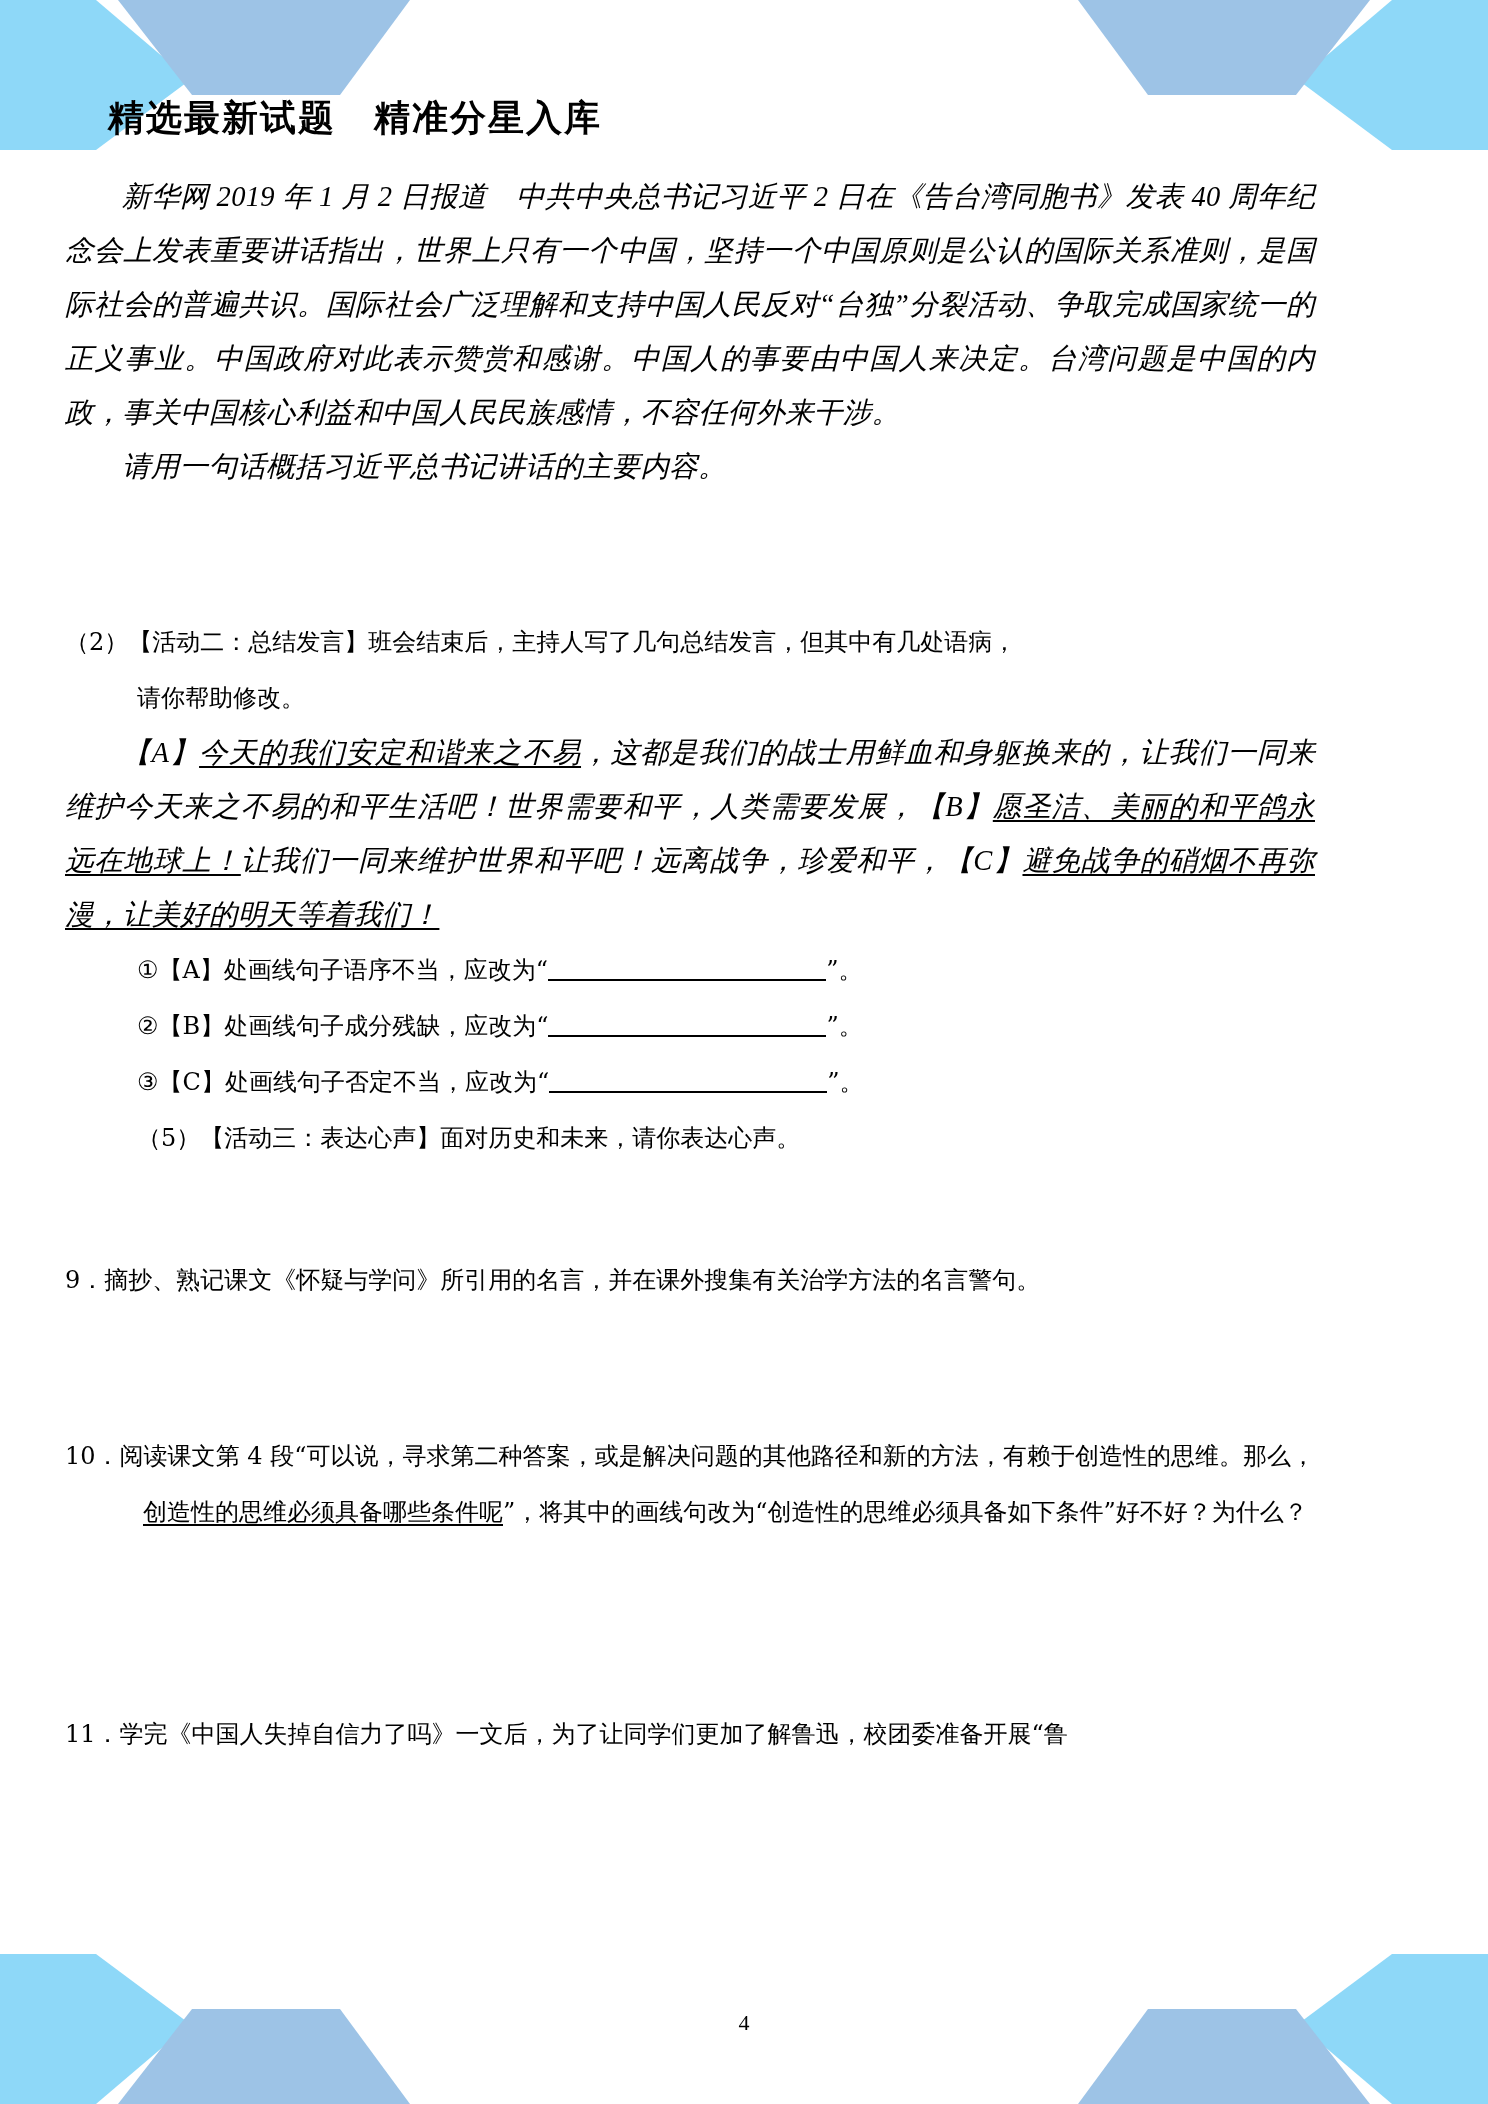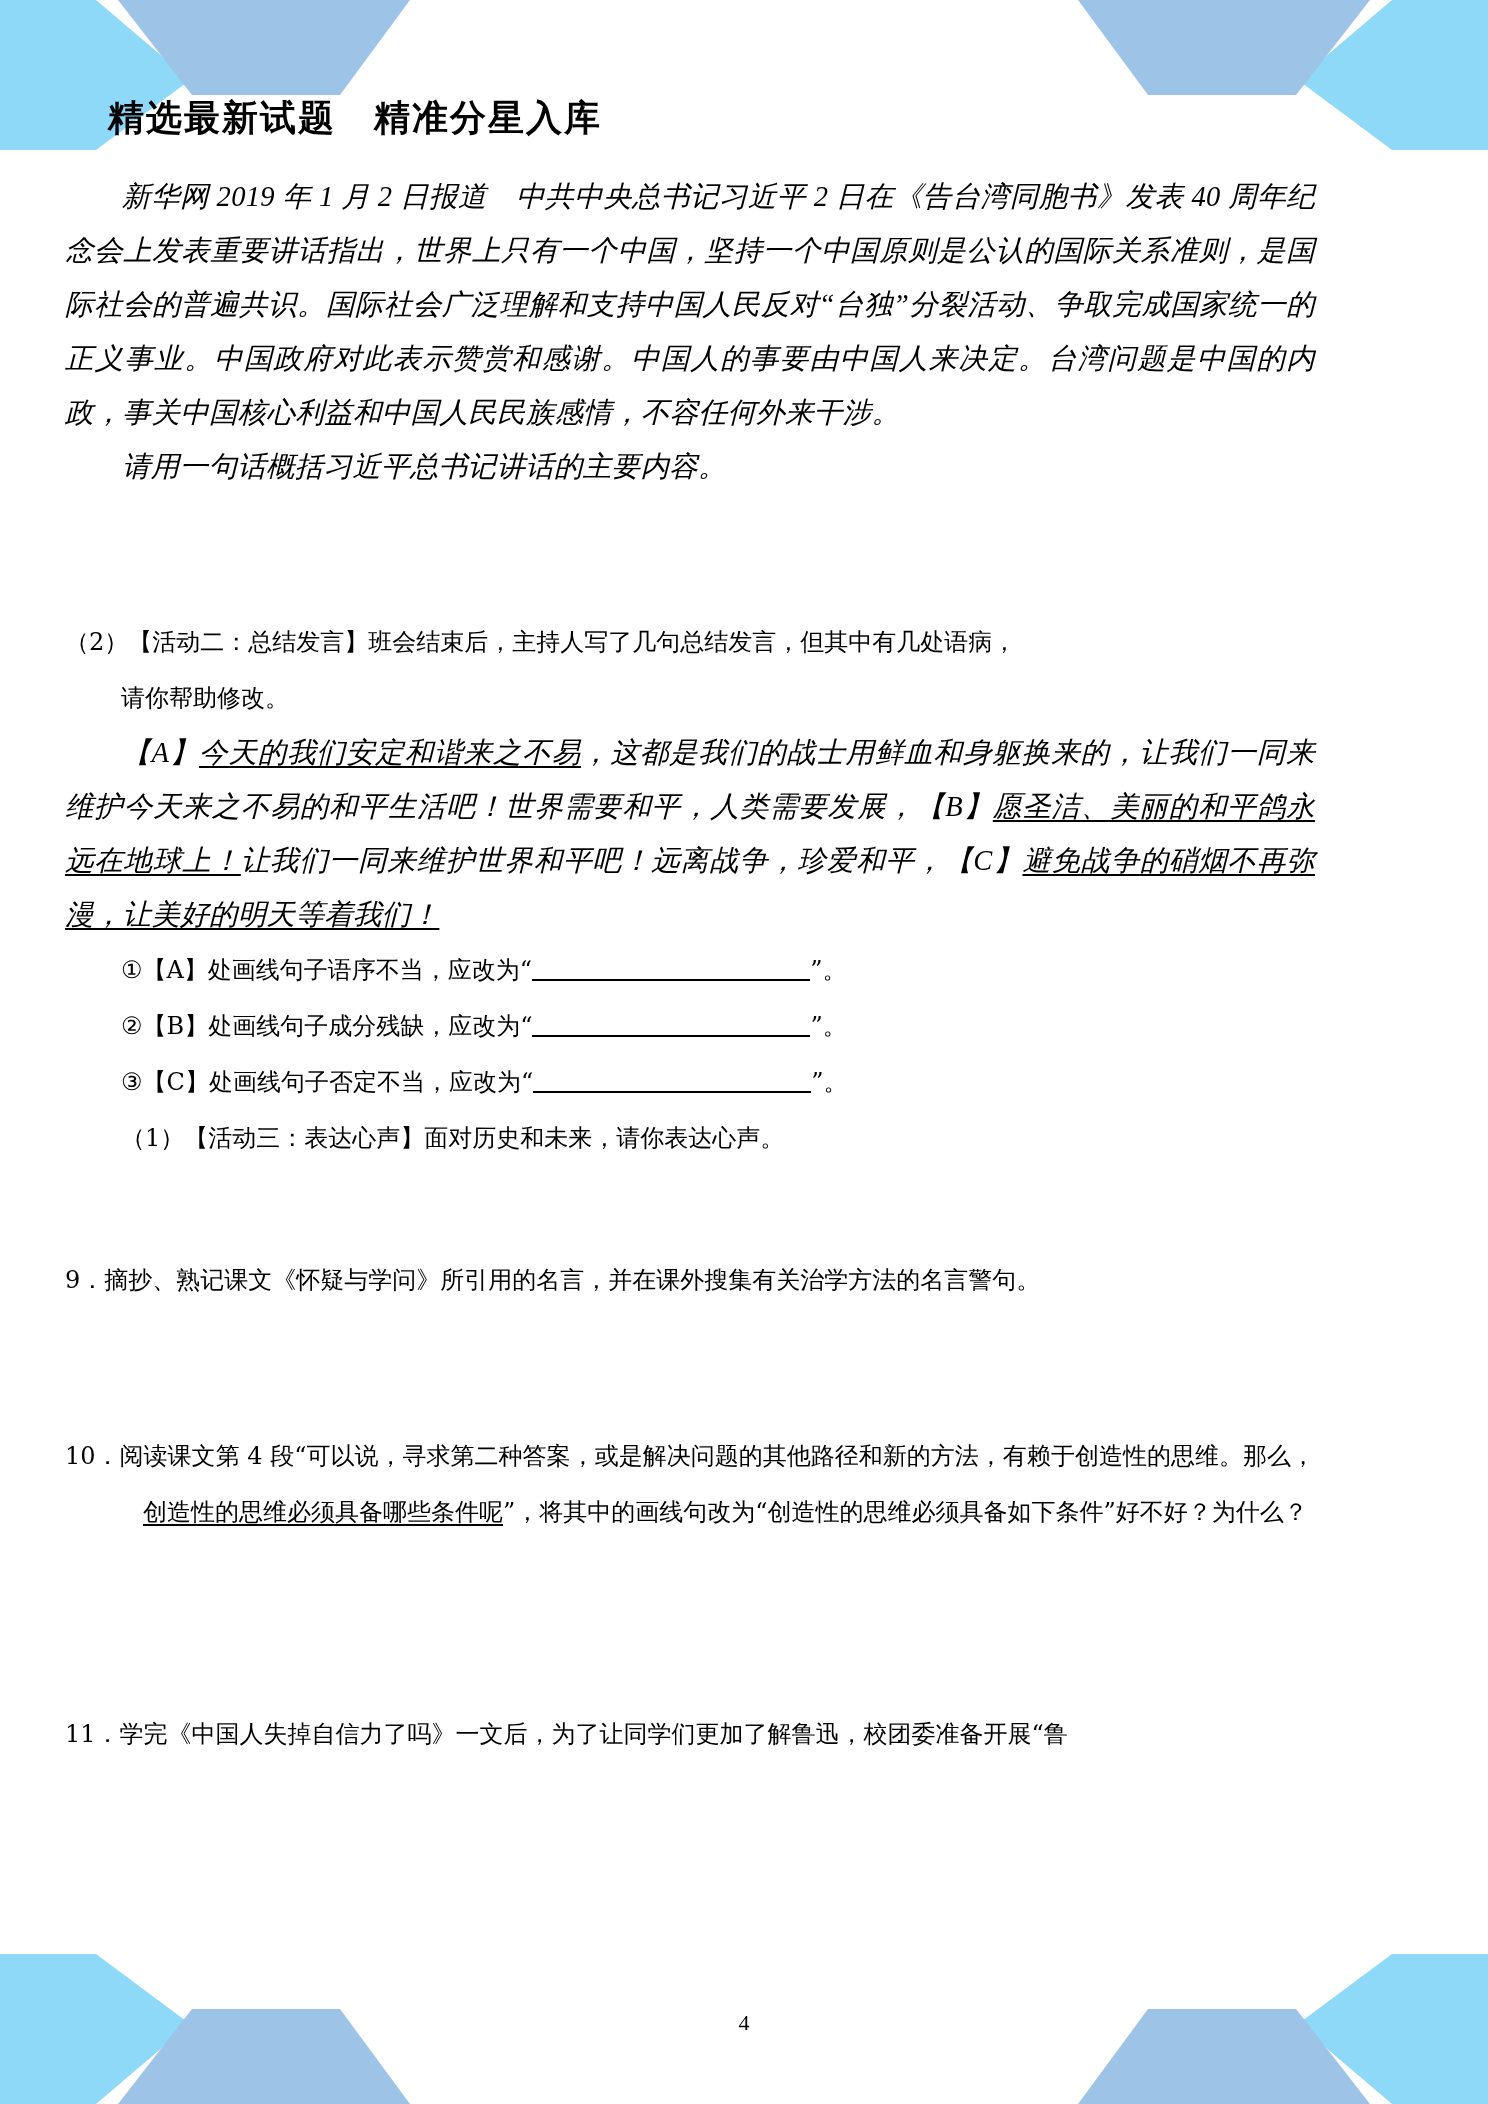--- a/index.html
+++ b/index.html
@@ -113,21 +113,21 @@
 
   .blank-line {
     display: inline-block;
     width: 278px;
     border-bottom: 2.5px solid #000;
     height: 1.05em;
     vertical-align: -3px;
   }
 
   .sub-item {
-    margin-left: 56px;
+    margin-left: 72px;
   }
 
   .q-list { margin-left: 0; }
 
   
   .footer {
     position: absolute;
     bottom: 0;
     left: 0;
     width: 1488px;
@@ -186,21 +186,21 @@
         <span>①</span><span>【A】</span><span>处画线句子语序不当，应改为“</span><span class="blank-line"></span><span>”。</span>
       </p>
       <p class="song para sub-item">
         <span>②</span><span>【B】</span><span>处画线句子成分残缺，应改为“</span><span class="blank-line"></span><span>”。</span>
       </p>
       <p class="song para sub-item">
         <span>③</span><span>【C】</span><span>处画线句子否定不当，应改为“</span><span class="blank-line"></span><span>”。</span>
       </p>
     </div>
 
-    <p class="song para sub-item">（1）【活动三：表达心声】面对历史和未来，请你表达心声。</p>
+    <p class="song para sub-item">（5）【活动三：表达心声】面对历史和未来，请你表达心声。</p>
 
     <div class="gap-lg"></div>
 
     <p class="song para hang">
       <span>9．</span><span>摘抄、熟记课文《怀疑与学问》所引用的名言，并在课外搜集有关治学方法的名言警句。</span>
     </p>
 
     <div class="gap-xl"></div>
 
     <p class="song para hang10">

